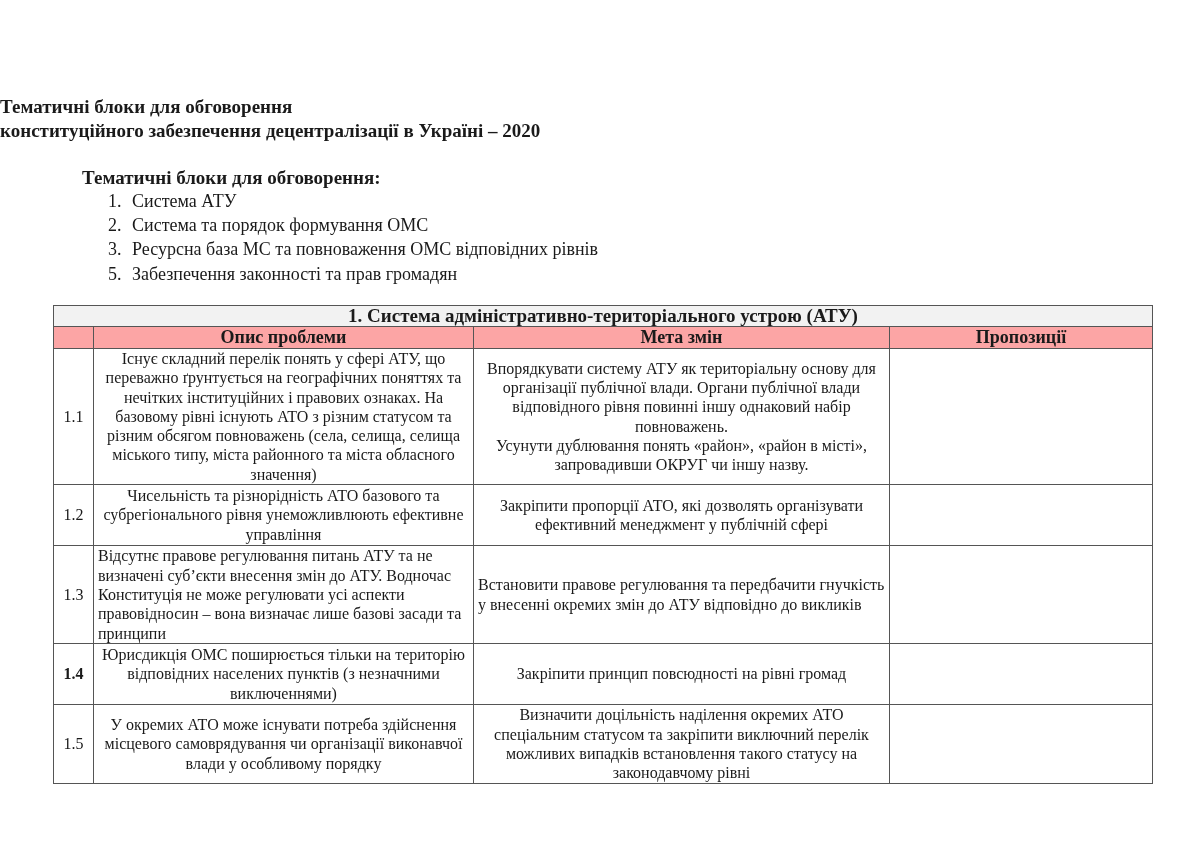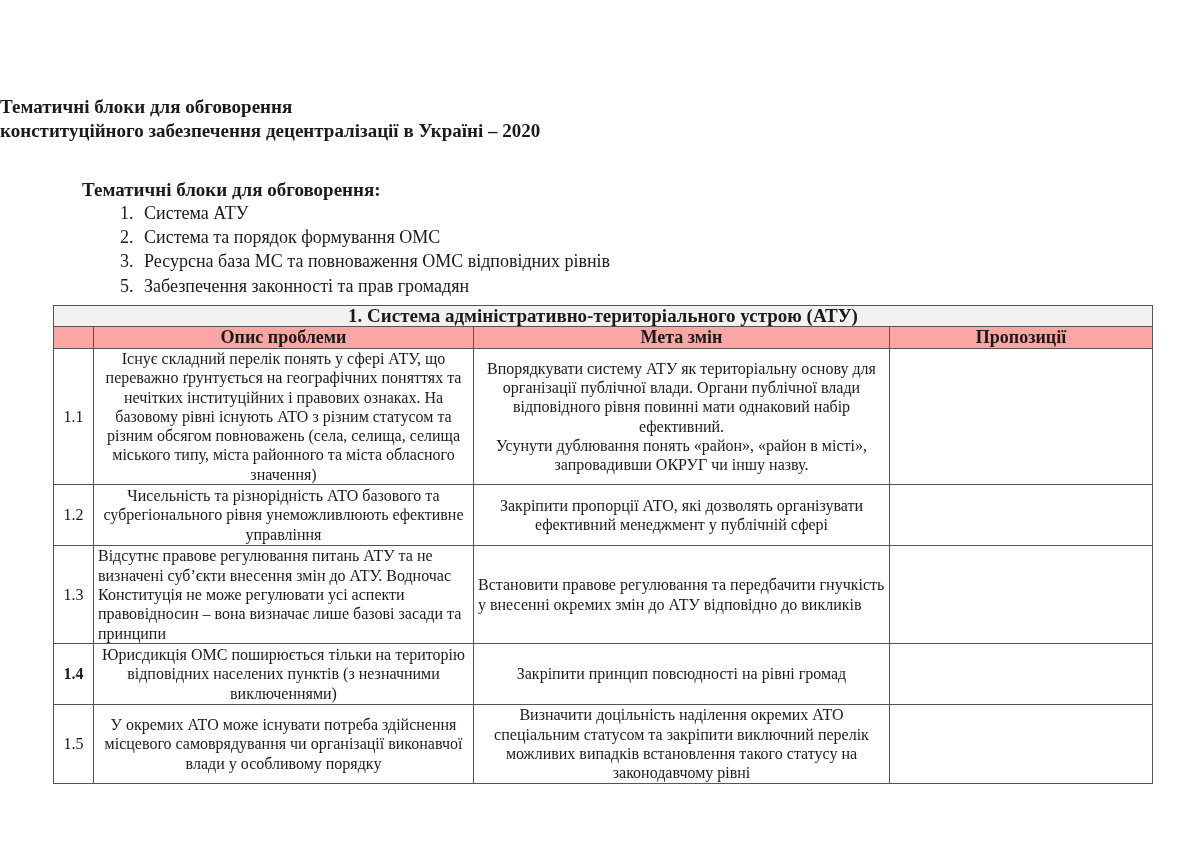--- a/index.html
+++ b/index.html
@@ -7,24 +7,24 @@
     width: 1200px; height: 849px; position: relative; overflow: hidden;
     font-family: "Liberation Serif", "DejaVu Serif", serif;
     color: #1a1a1a;
   }
   .title {
     position: absolute; left: 0; width: 1200px; top: 95px;
     text-align: left; font-weight: bold; font-size: 19px; line-height: 24px;
   }
   .subtitle {
     position: absolute; left: 82px; top: 166px;
-    font-weight: bold; font-size: 19px; line-height: 24px; margin-top: 12px;
+    font-weight: bold; font-size: 19px; line-height: 24px;
   }
   .blocks {
-    position: absolute; left: 108px; top: 189px; margin: 12px; padding: 0;
+    position: absolute; left: 108px; top: 189px; margin: 0; padding: 0;
     list-style: none; font-size: 18px; line-height: 24.2px;
   }
   .blocks li { white-space: nowrap; }
   .blocks .n { display: inline-block; width: 24px; }
   table.main {
     position: absolute; left: 53px; top: 305px; width: 1099px;
     border-collapse: collapse; table-layout: fixed;
     font-size: 16px; line-height: 19.3px;
   }
   table.main td, table.main th {
@@ -76,21 +76,21 @@
     <th></th>
     <th>Опис проблеми</th>
     <th>Мета змін</th>
     <th>Пропозиції</th>
   </tr>
 
   <tr style="height:133px">
     <td class="num">1.1</td>
     <td class="c top">Існує складний перелік понять у сфері АТУ, що переважно ґрунтується на географічних поняттях та нечітких інституційних і правових ознаках. На базовому рівні існують АТО з різним статусом та різним обсягом повноважень (села, селища, селища міського типу, міста районного та міста обласного значення)</td>
     <td class="c">
-      <div>Впорядкувати систему АТУ як територіальну основу для організації публічної влади. Органи публічної влади відповідного рівня повинні мати однаковий набір ефективний.</div>
+      <div>Впорядкувати систему АТУ як територіальну основу для організації публічної влади. Органи публічної влади відповідного рівня повинні іншу однаковий набір повноважень.</div>
       <div>Усунути дублювання понять «район», «район в місті», запровадивши ОКРУГ чи іншу назву.</div>
     </td>
     <td></td>
   </tr>
 
   <tr style="height:61px">
     <td class="num">1.2</td>
     <td class="c top">Чисельність та різнорідність АТО базового та субрегіонального рівня унеможливлюють ефективне управління</td>
     <td class="c">Закріпити пропорції АТО, які дозволять організувати ефективний менеджмент у публічній сфері</td>
     <td></td>

